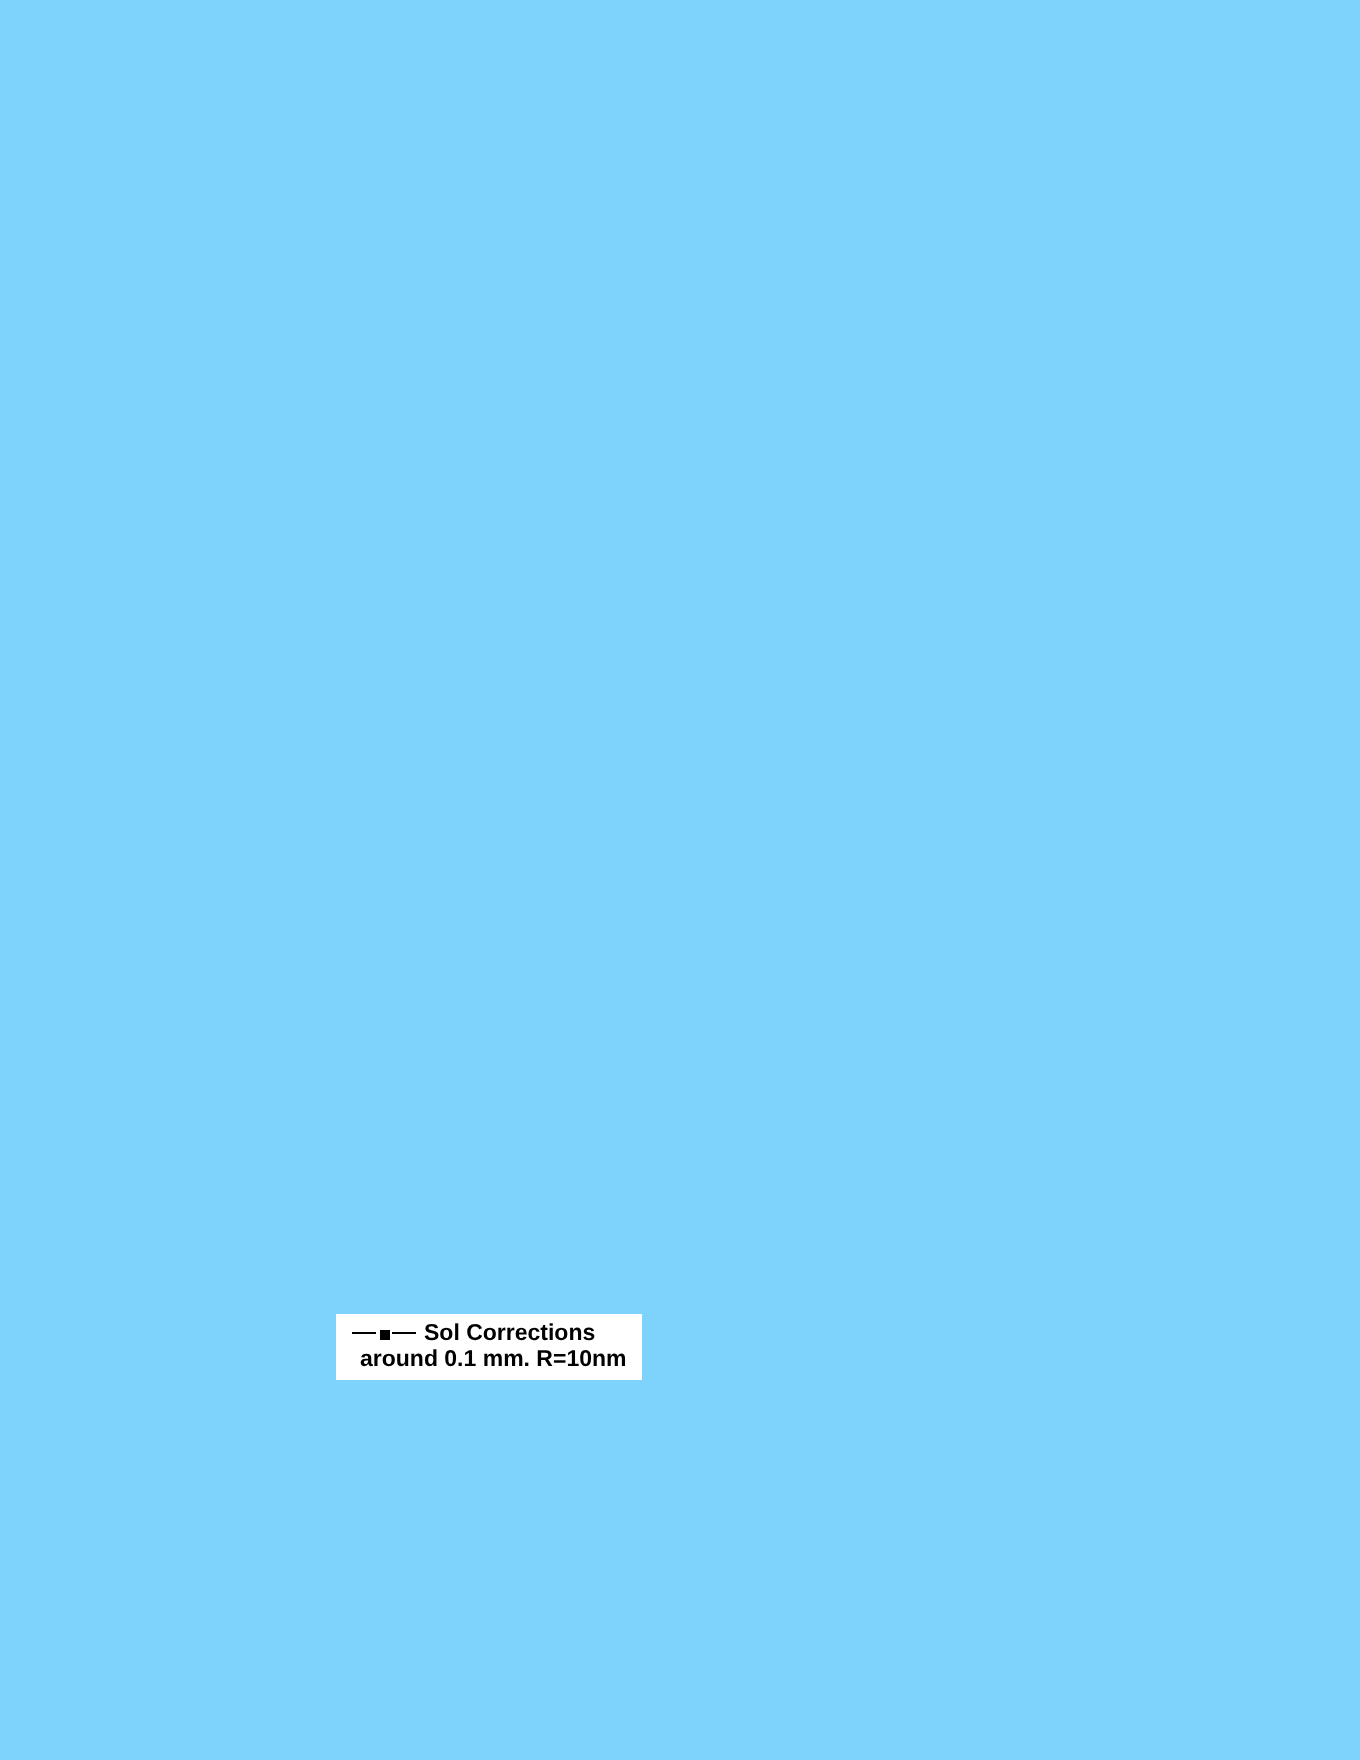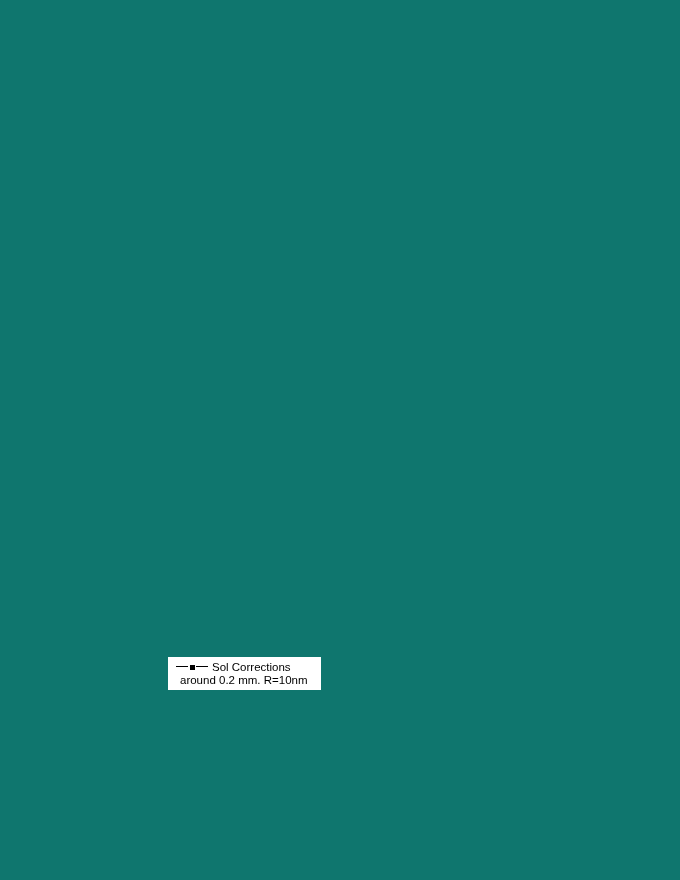--- a/index.html
+++ b/index.html
@@ -14,21 +14,22 @@
     overflow: hidden;
     font-family: "Liberation Sans", sans-serif;
   }
 
   #canvas {
     position: absolute;
     left: 0;
     top: 0;
     width: 680px;
     height: 880px;
-    background: #0f766e;
+    background: #7dd3fc;
+    font-weight: bold;
   }
 
   
   #legend {
     position: absolute;
     left: 168px;
     top: 657px;
     width: 153px;
     height: 33px;
     background: #ffffff;
@@ -101,16 +102,16 @@
 
   <div id="legend">
     <div class="legend-row">
       <span class="legend-marker">
         <span class="line"></span>
         <span class="gap"></span>
         <span class="sq"></span>
       </span>
       <span class="legend-label">Sol Corrections</span>
     </div>
-    <div class="legend-sub">around 0.2 mm. R=10nm</div>
+    <div class="legend-sub">around 0.1 mm. R=10nm</div>
   </div>
 
 </div>
 
 </body></html>

